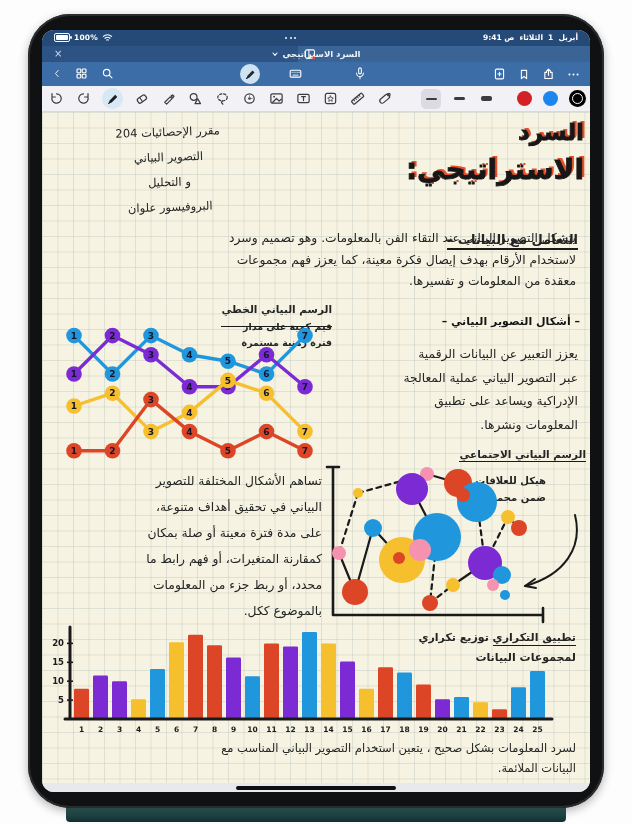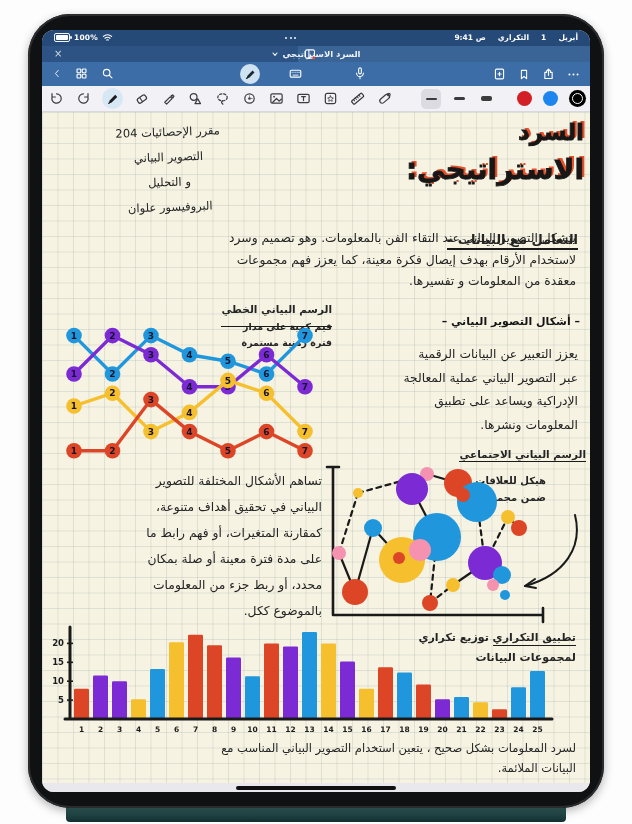--- a/index.html
+++ b/index.html
@@ -13,21 +13,21 @@
     overflow:hidden;background:#f6f3e2;}
   
   .statusbar{position:absolute;left:0;top:0;width:548px;height:16px;background:#264a78;color:#fff;}
   .sb-left{position:absolute;left:12px;top:3px;display:flex;align-items:center;gap:4px;}
   .sb-batt{width:14px;height:7px;border:1px solid rgba(255,255,255,.95);border-radius:2px;position:relative;}
   .sb-batt i{position:absolute;left:1px;top:1px;right:1px;bottom:1px;background:#fff;border-radius:1px;}
   .sb-batt u{position:absolute;right:-3px;top:1.5px;width:1.6px;height:3px;background:rgba(255,255,255,.9);border-radius:1px;}
   .sb-text{font-size:7.5px;font-weight:bold;letter-spacing:.2px;}
   .sb-dots{position:absolute;left:243px;top:7px;display:flex;gap:2.5px;}
   .sb-dots i{width:2px;height:2px;border-radius:50%;background:rgba(255,255,255,.95);}
-  .sb-right{position:absolute;right:12px;top:3px;display:flex;align-items:center;gap:12px;direction:ltr;}
+  .sb-right{position:absolute;right:12px;top:3px;display:flex;align-items:center;gap:5px;direction:ltr;}
   .tabbar{position:absolute;left:0;top:16px;width:548px;height:16px;background:#2c5384;}
   .tab-rest{position:absolute;left:256px;top:0;right:0;height:16px;background:#3a6396;}
   .tab-close{position:absolute;left:12px;top:1px;color:#cdd9e8;font-size:10px;line-height:14px;}
   .tab-title{position:absolute;left:0;top:0;width:100%;height:16px;display:flex;align-items:center;
     justify-content:center;gap:3px;color:#eef3f9;font-size:8.5px;font-weight:bold;}
   .tab-pages{position:absolute;left:262px;top:2px;}
   .toolbar{position:absolute;left:0;top:32px;width:548px;height:24px;background:#3c6da6;}
   .tb-left{position:absolute;left:10px;top:5px;display:flex;gap:13px;align-items:center;}
   .tb-right{position:absolute;right:10px;top:5px;display:flex;gap:12px;align-items:center;}
   .pen-active{position:absolute;left:198px;top:2px;width:20px;height:20px;border-radius:50%;
@@ -98,21 +98,21 @@
             <path d="M2 5 a8.5 8.5 0 0 1 12 0 M4.4 7.6 a5 5 0 0 1 7.2 0 M6.8 10.2 a2 2 0 0 1 2.4 0"></path>
           </svg>
         </div>
         <div class="sb-dots">
             <i></i>
             <i></i>
             <i></i>
           </div>
         <div class="sb-right">
           <span class="sb-text">9:41 ص</span>
-          <span class="sb-text">التكراري</span>
+          <span class="sb-text">الثلاثاء</span>
           <span class="sb-text">1</span>
           <span class="sb-text">أبريل</span>
         </div>
       </div>
 
       <div class="tabbar">
         <div class="tab-rest"></div>
         <span class="tab-close">×</span>
         <div class="tab-title">
           <svg class="tbi" width="8" height="8" viewBox="0 0 12 12" style="stroke-width:1.6">
@@ -383,22 +383,22 @@
         <div class="hw sec-body">
           <div>يعزز التعبير عن البيانات الرقمية</div>
           <div>عبر التصوير البياني عملية المعالجة</div>
           <div>الإدراكية ويساعد على تطبيق</div>
           <div>المعلومات ونشرها.</div>
         </div>
 
         <div class="hw left-para">
           <div>تساهم الأشكال المختلفة للتصوير</div>
           <div>البياني في تحقيق أهداف متنوعة،</div>
+          <div>على مدة فترة معينة أو صلة بمكان</div>
           <div>كمقارنة المتغيرات، أو فهم رابط ما</div>
-          <div>على مدة فترة معينة أو صلة بمكان</div>
           <div>محدد، أو ربط جزء من المعلومات</div>
           <div>بالموضوع ككل.</div>
         </div>
 
         <div class="hw net-title">
           <span>الرسم البياني الاجتماعي</span>
         </div>
         <div class="hw net-cap">
           <div>هيكل للعلاقات</div>
           <div>ضمن مجموعة ما</div>

